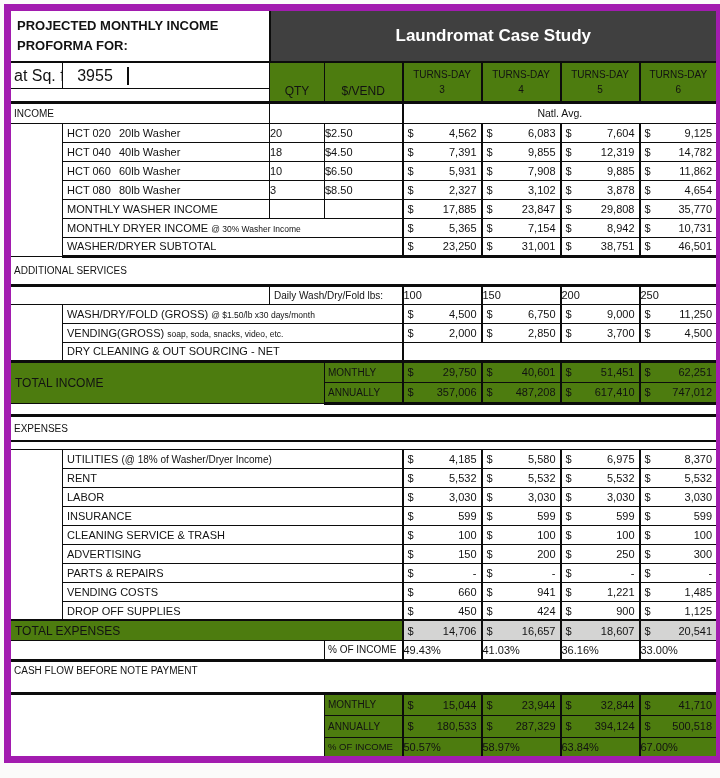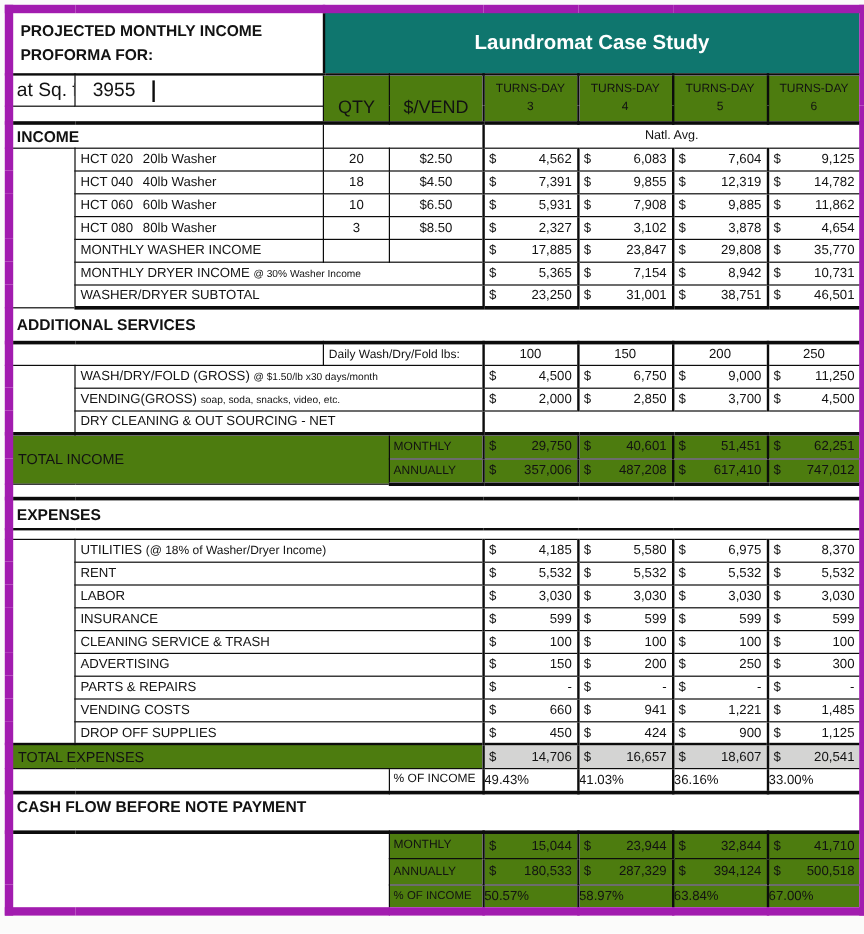--- a/index.html
+++ b/index.html
@@ -4,40 +4,40 @@
 <style>
   *{box-sizing:border-box;margin:0;padding:0}
   html,body{width:720px;height:778px}
   body{background:#fbfbfa;font-family:"Liberation Sans",sans-serif;color:#121212;position:relative}
   .sheet{position:absolute;top:4px;left:4px;width:712px}
   table{border-collapse:collapse;table-layout:fixed;width:712px;background:#fff;border:7px solid #a21caf}
   td{border:1px solid #0c0c0c;font-size:11px;vertical-align:middle;white-space:nowrap;overflow:hidden}
   
   .g{background:#4d7c0f}
   .gl{background:#d4d4d3}
-  .c{text-align:center}
+  .c{}
   .lbl{padding-left:4px}
   .sub{font-size:8.5px;letter-spacing:0}
   .v{border-left:2px solid #0c0c0c;border-right:2px solid #0c0c0c}
   .money{padding:0 4px}
   .money .inner{display:flex;justify-content:space-between;align-items:center}
   .pct{text-align:left;padding-right:4px}
   
   .r-banner{height:54px}
   .title-cell{padding:5px 6px;font-size:13px;font-weight:bold;line-height:1.55;vertical-align:middle}
   .banner{border-left:2px solid #0c0c0c;text-align:center;color:#fff;font-size:17px;font-weight:bold;background:#3b81c2}
   .r-sqft{height:26px}
   .sqft-label{padding-left:3px;font-size:16px}
   .sqft-wrap{height:100%;display:flex;align-items:stretch}
   .sqft-box{width:66px;border-right:2px solid #0c0c0c;display:flex;align-items:center;justify-content:center;font-size:16px}
   .r-strip{height:14px}
-  .hdr{font-size:15px;text-align:center;vertical-align:bottom;padding-bottom:3px}
+  .hdr{font-size:12px;text-align:center;vertical-align:bottom;padding-bottom:3px}
   .turns{vertical-align:middle;padding-bottom:0;line-height:1.5;font-size:10px}
   .r-inc{height:21px}
-  .sec{font-weight:bold;font-size:13px;padding-left:3px}
+  .sec{font-weight:normal;font-size:10px;padding-left:3px}
   .natl{text-align:center;font-size:10.5px}
   tr.mach{height:19px}
   .code{display:inline-block;width:52px}
   .r-sec{height:29px}
   .r-daily{height:19px}
   .r-svc{height:19px}
   .r-ti{height:21px}
   .rowlab{font-size:10px;padding-left:3px}
   .tilabel{font-size:12px;padding-left:4px}
   .r-sp1{height:12px}
@@ -70,21 +70,21 @@
         <col style="width:79px">
         <col style="width:80px">
 </colgroup>
 
 <tbody>
         <tr class="r-banner mb">
   <td colspan="2" class="title-cell">
     <div>PROJECTED MONTHLY INCOME</div>
     <div>PROFORMA FOR:</div>
   </td>
-  <td colspan="6" class="banner" style="background: #0f766e;">Laundromat Case Study</td>
+  <td colspan="6" class="banner" style="background: #404040;">Laundromat Case Study</td>
 </tr>
 
 <tr class="r-sqft">
   <td class="sqft-label">at Sq. ft. :</td>
   <td style="padding:0">
     <div class="sqft-wrap">
       <div class="sqft-box">3955</div>
     </div>
   </td>
   <td rowspan="2" class="g hdr">QTY</td>

